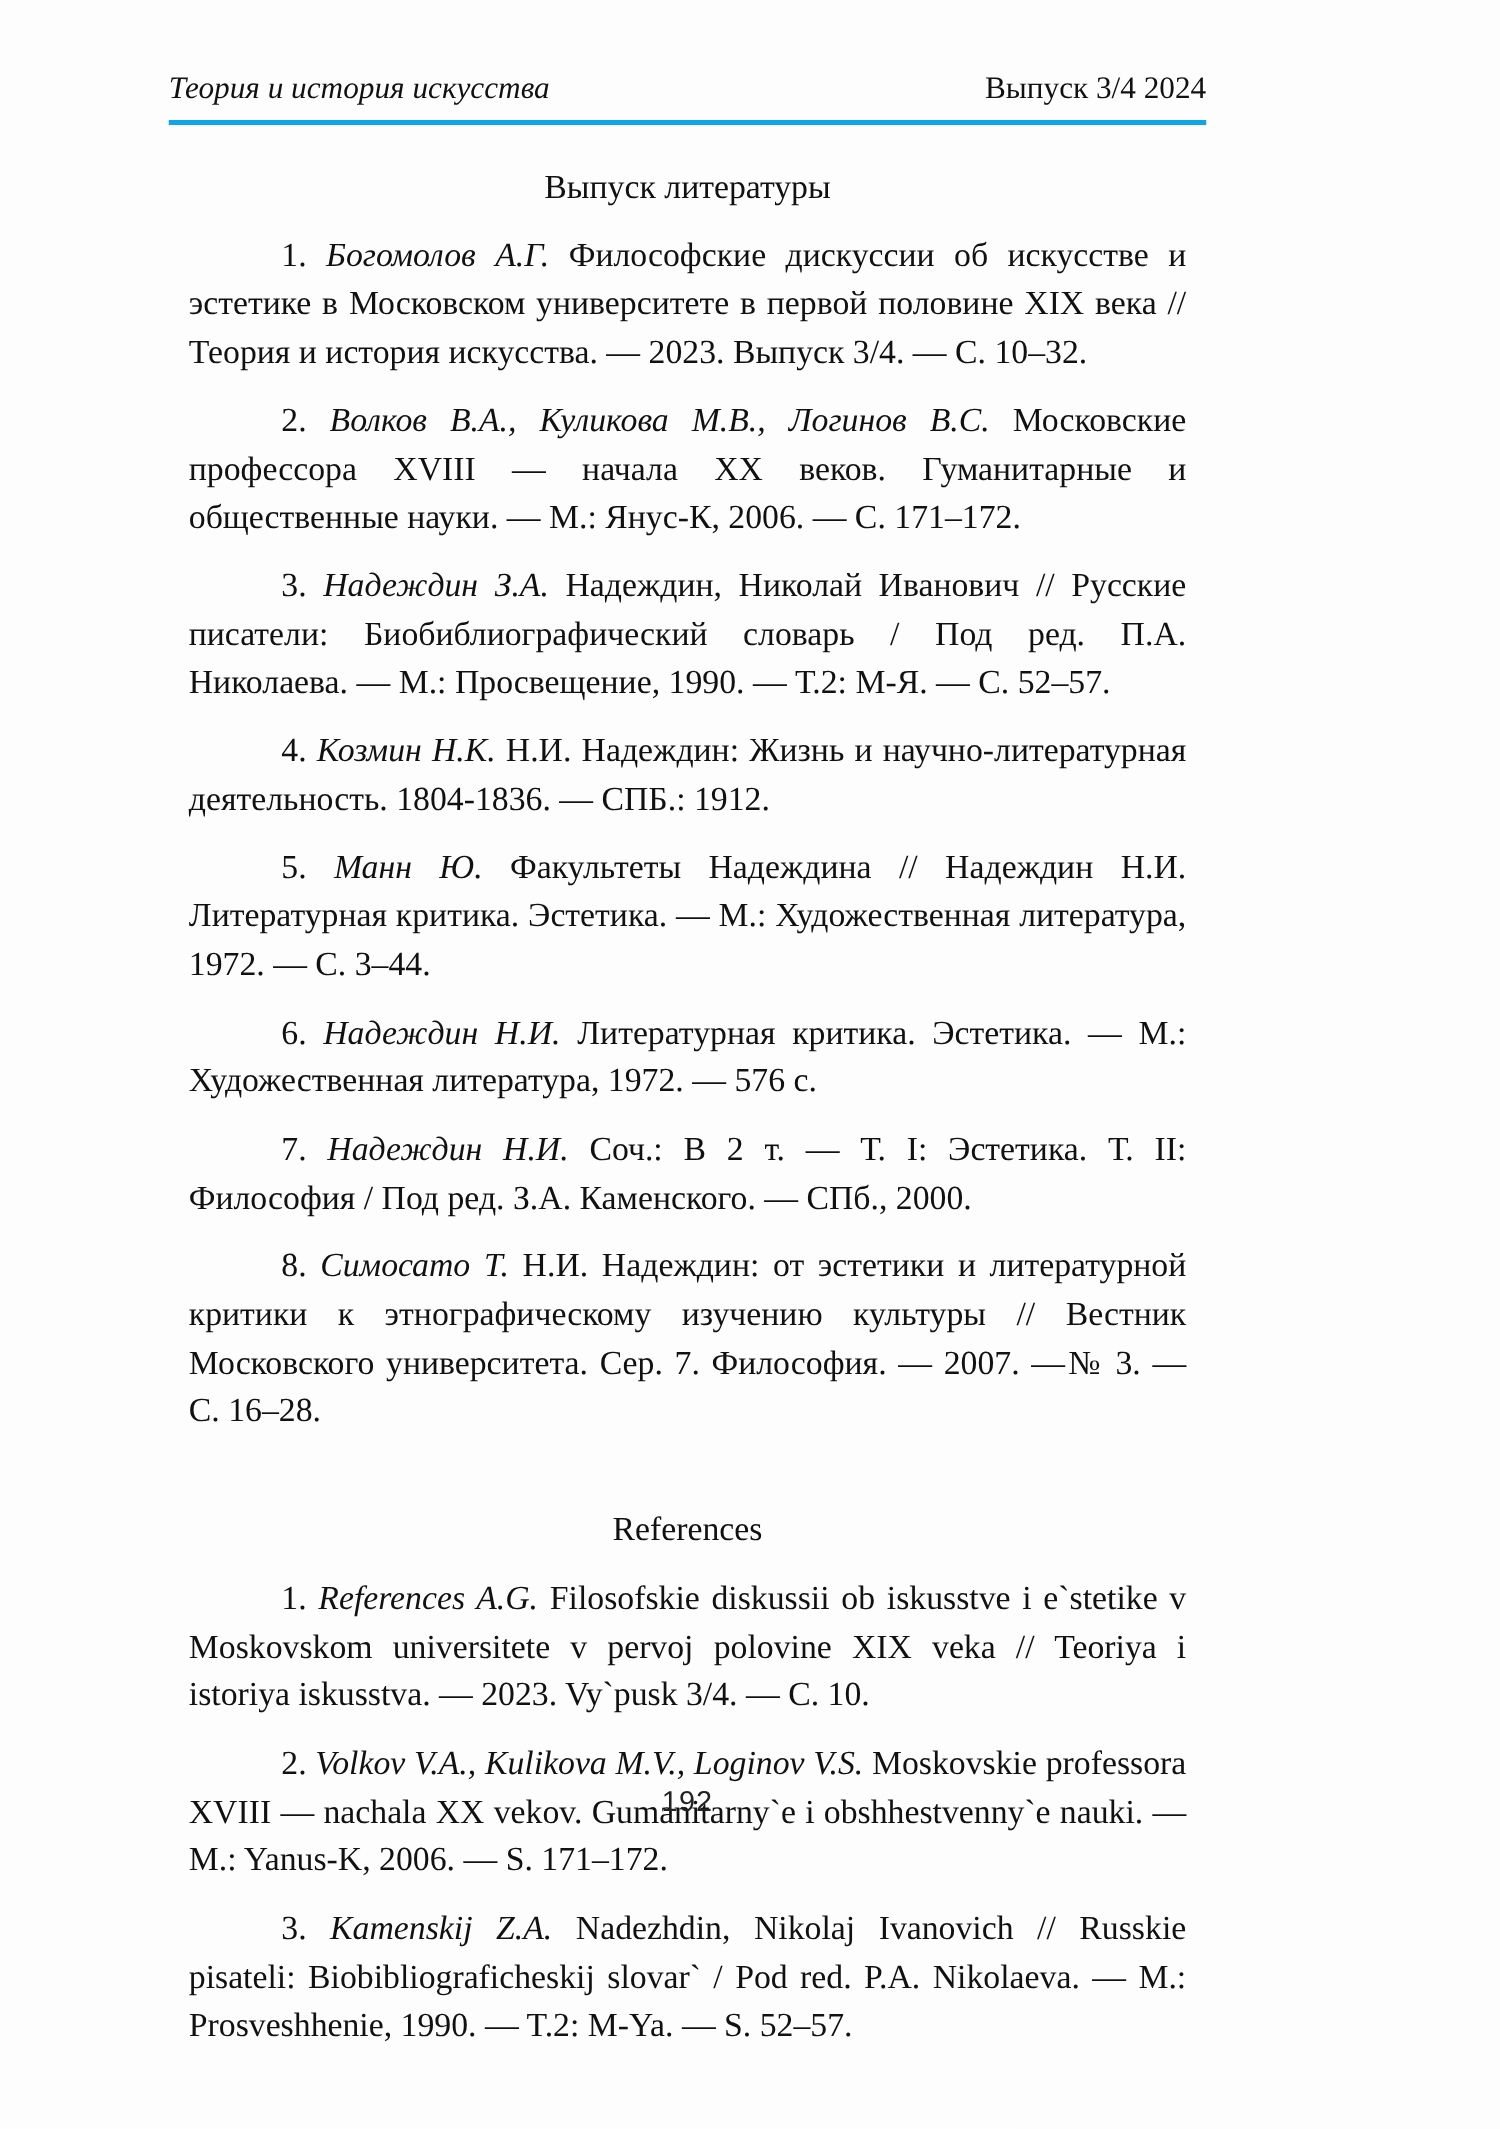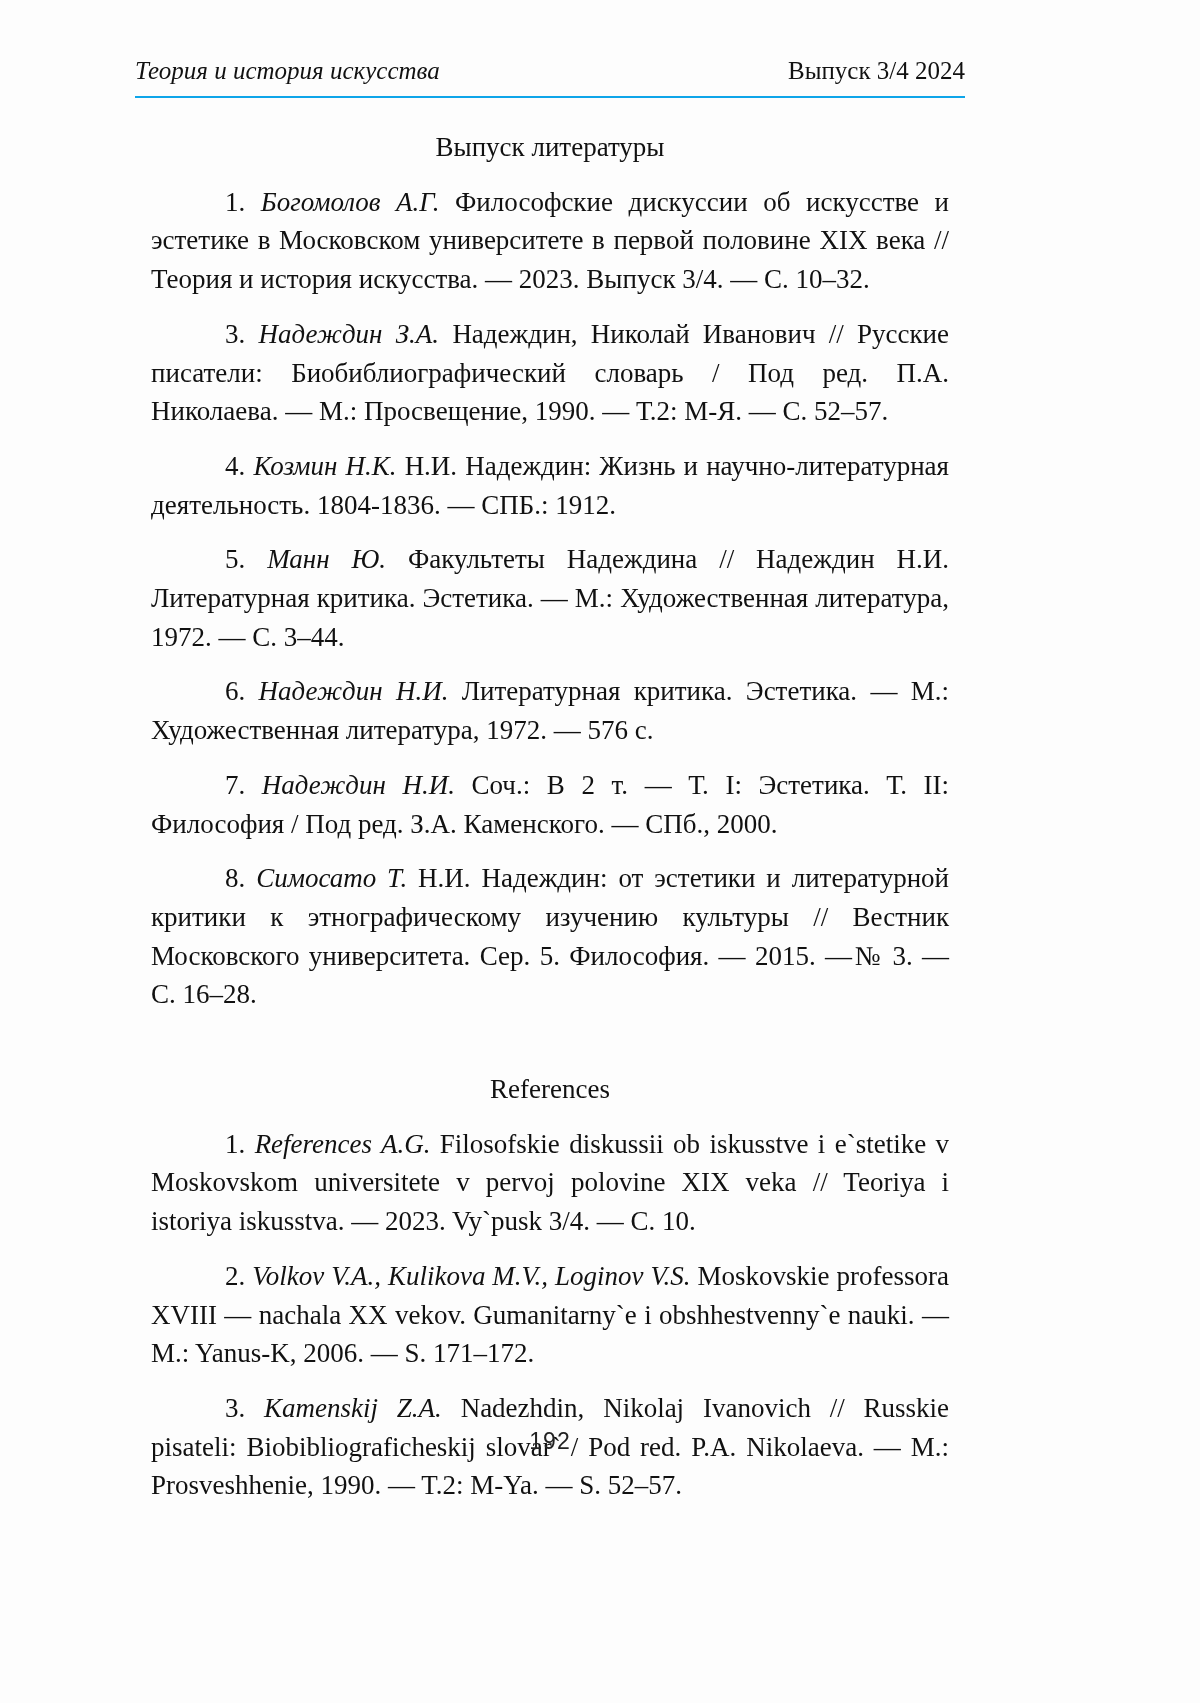--- a/index.html
+++ b/index.html
@@ -18,21 +18,21 @@
     padding: 56px 235px 0 135px;
     overflow: hidden;
   }
   .running-header {
     display: flex;
     justify-content: space-between;
     align-items: baseline;
     font-size: 25px;
     line-height: 1.2;
     padding-bottom: 10px;
-    border-bottom: 2px solid #0ea5e9;
+    border-bottom: 4px solid #0ea5e9;
   }
   .running-header .left {
     font-style: italic;
   }
   .section-title {
     text-align: center;
     font-size: 27px;
     line-height: 38.7px;
     margin: 30px 0 12px 0;
     font-weight: normal;
@@ -71,20 +71,23 @@
     <span class="left">Теория и история искусства</span>
     <span class="right">Выпуск 3/4 2024</span>
   </div>
 
   <h2 class="section-title">Выпуск литературы</h2>
 
   <p class="bib-item"><span>1.</span>
 <span class="authors">Богомолов А.Г.</span>
 <span>Философские дискуссии об искусстве и эстетике в Московском университете в первой половине XIX века // Теория и история искусства. — 2023. Выпуск 3/4. — С. 10–32.</span></p>
 
+  <p class="bib-item"><span>2.</span>
+<span class="authors">Волков В.А., Куликова М.В., Логинов В.С.</span>
+<span>Московские профессора XVIII — начала XX веков. Гуманитарные и общественные науки. — М.: Янус-К, 2006. — С. 171–172.</span></p>
 
   <p class="bib-item"><span>3.</span>
 <span class="authors">Надеждин З.А.</span>
 <span>Надеждин, Николай Иванович // Русские писатели: Биобиблиографический словарь / Под ред. П.А. Николаева. — М.: Просвещение, 1990. — Т.2: М-Я. — С. 52–57.</span></p>
 
   <p class="bib-item"><span>4.</span>
 <span class="authors">Козмин Н.К.</span>
 <span>Н.И. Надеждин: Жизнь и научно-литературная деятельность. 1804-1836. — СПБ.: 1912.</span></p>
 
   <p class="bib-item"><span>5.</span>
@@ -94,21 +97,21 @@
   <p class="bib-item"><span>6.</span>
 <span class="authors">Надеждин Н.И.</span>
 <span>Литературная критика. Эстетика. — М.: Художественная литература, 1972. — 576 с.</span></p>
 
   <p class="bib-item"><span>7.</span>
 <span class="authors">Надеждин Н.И.</span>
 <span>Соч.: В 2 т. — Т. I: Эстетика. Т. II: Философия / Под ред. З.А. Каменского. — СПб., 2000.</span></p>
 
   <p class="bib-item"><span>8.</span>
 <span class="authors">Симосато Т.</span>
-<span>Н.И. Надеждин: от эстетики и литературной критики к этнографическому изучению культуры // Вестник Московского университета. Сер. 5. Философия. — 2015. —№ 3. — С. 16–28.</span></p>
+<span>Н.И. Надеждин: от эстетики и литературной критики к этнографическому изучению культуры // Вестник Московского университета. Сер. 7. Философия. — 2007. —№ 3. — С. 16–28.</span></p>
 
   <h2 class="section-title references" lang="en">References</h2>
 
   <p class="bib-item" lang="en"><span>1.</span>
 <span class="authors">References A.G.</span>
 <span>Filosofskie diskussii ob iskusstve i e`stetike v Moskovskom universitete v pervoj polovine XIX veka // Teoriya i istoriya iskusstva. — 2023. Vy`pusk 3/4. — C. 10.</span></p>
 
   <p class="bib-item" lang="en"><span>2.</span>
 <span class="authors">Volkov V.A., Kulikova M.V., Loginov V.S.</span>
 <span>Moskovskie professora XVIII — nachala XX vekov. Gumanitarny`e i obshhestvenny`e nauki. — M.: Yanus-K, 2006. — S. 171–172.</span></p>

